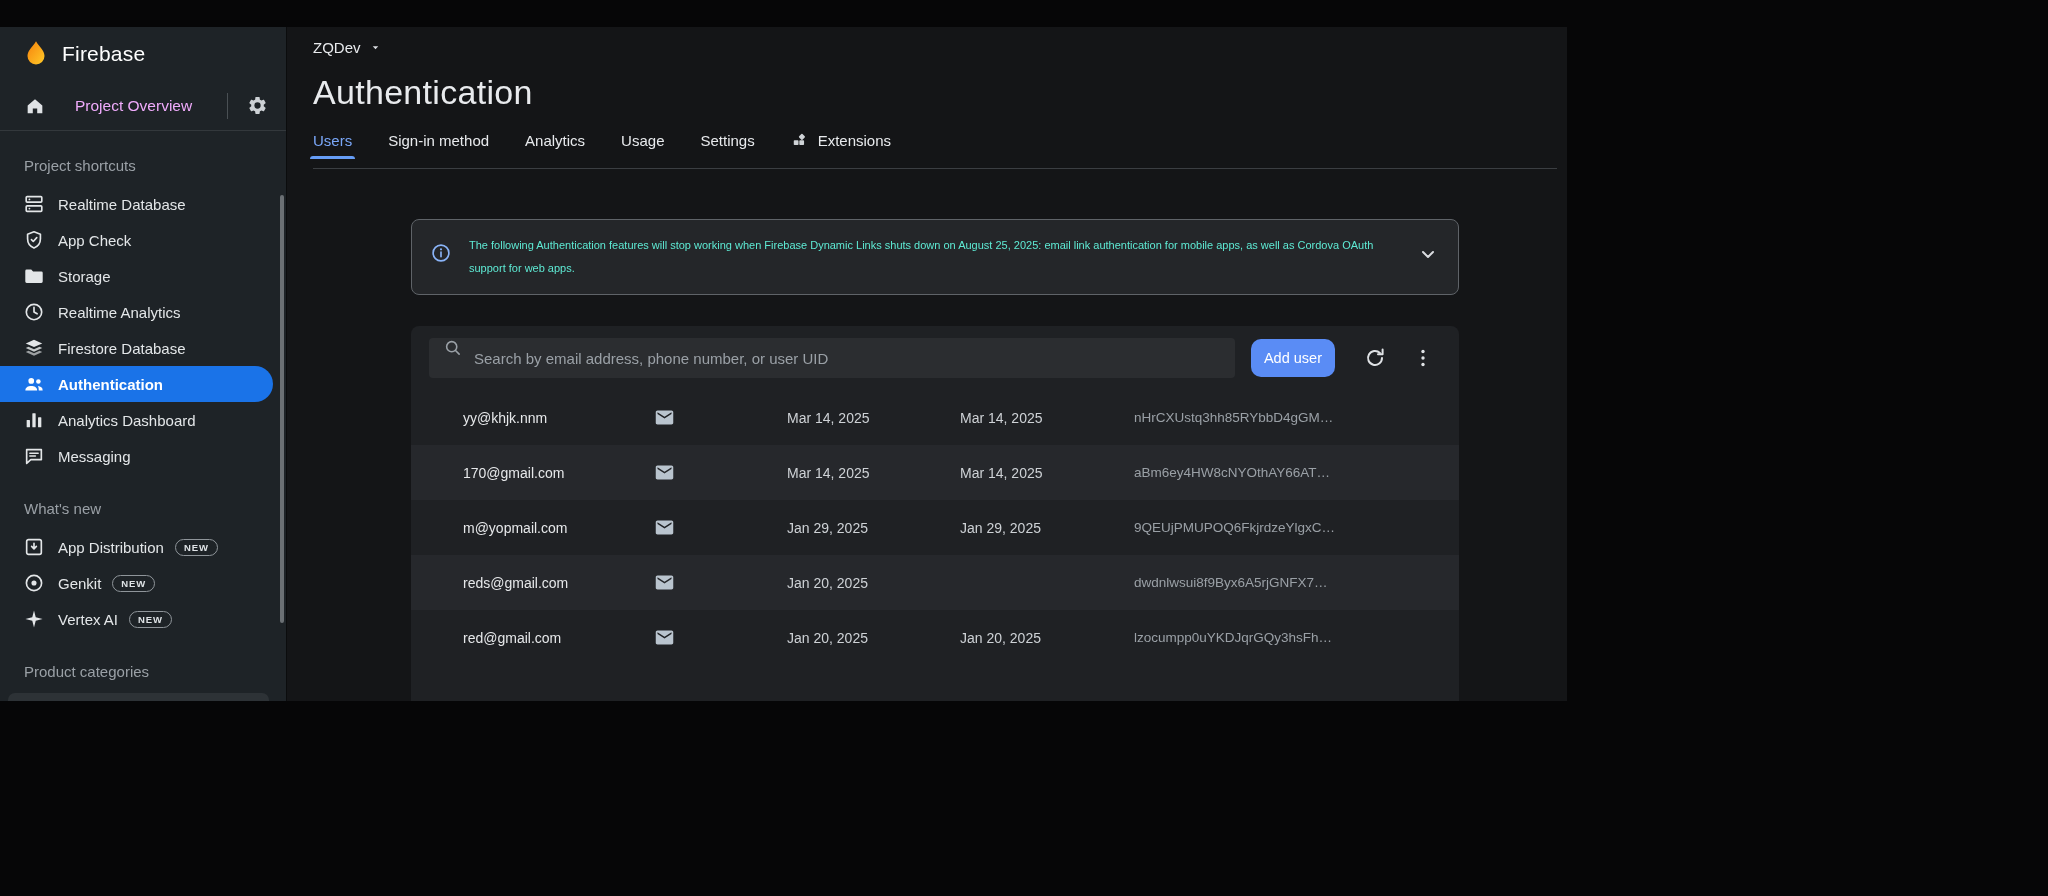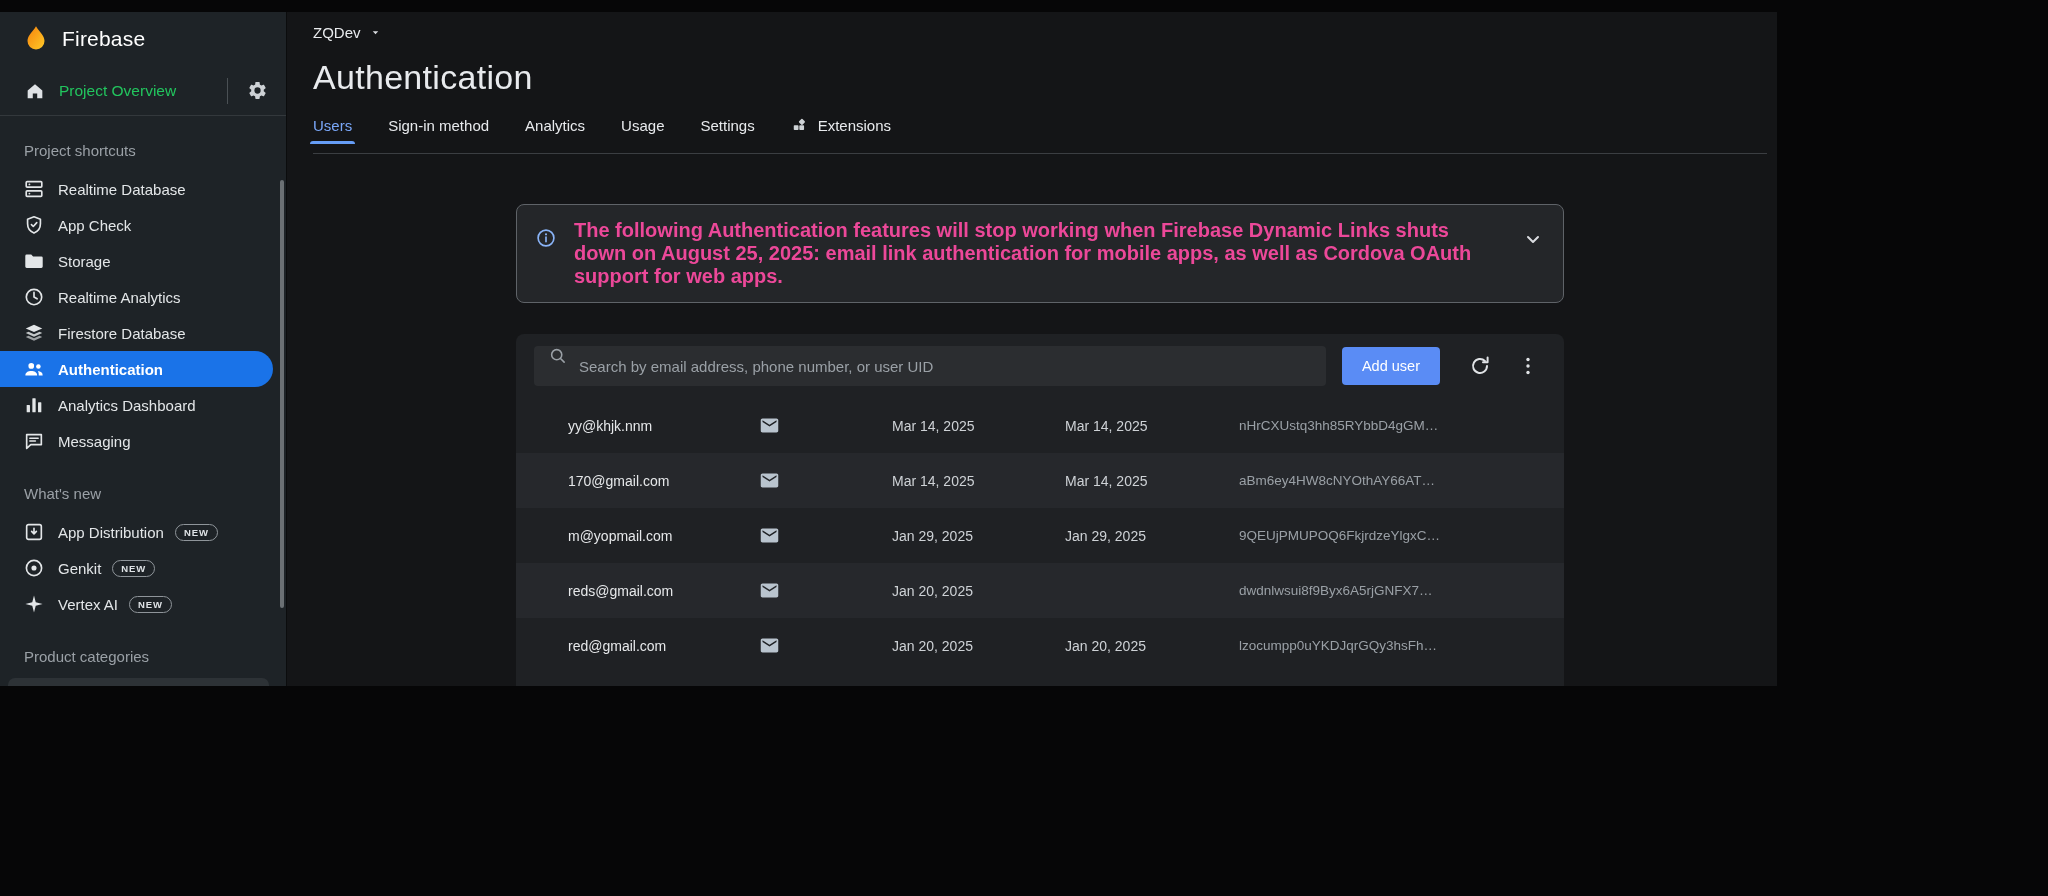--- a/index.html
+++ b/index.html
@@ -1,28 +1,28 @@
 <!DOCTYPE html>
 <html><head>
 <meta charset="utf-8">
 <style>
   *{box-sizing:border-box;margin:0;padding:0}
   html,body{width:2048px;height:896px;background:#060607;overflow:hidden;
     font-family:"Liberation Sans",sans-serif;}
   .stage{position:relative;width:2048px;height:896px;background:#060607}
-  .app{position:absolute;left:0;top:12px;width:1777px;height:674px;background:#141517;display:flex;overflow:hidden}
+  .app{position:absolute;left:0;top:27px;width:1567px;height:674px;background:#141517;display:flex;overflow:hidden}
 
   
   .sidebar{position:relative;flex:0 0 287px;background:#1e2327;color:#e3e6e8;overflow:hidden;border-right:1px solid #0b0c0d}
   .brand-row{display:flex;align-items:center;gap:11px;height:54px;padding-left:21px}
   .flame{width:30px;height:30px;display:flex}
   .brand{font-size:21px;font-weight:500;color:#fff;letter-spacing:.2px}
   .po-row{display:flex;align-items:center;height:50px;padding:0 12px 0 24px;border-bottom:1px solid #33383c}
   .po-icon{width:22px;height:22px;color:#dfe2e5;display:flex}
-  .po-label{font-size:15.5px;color:#22c55e;margin-left:13px;flex:1}
+  .po-label{font-size:15.5px;color:#f0abfc;margin-left:29px;flex:1}
   .po-sep{width:1px;height:26px;background:#4a5054;margin-right:12px}
   .icon-btn{display:flex;align-items:center;justify-content:center;width:34px;height:34px;color:#cdd1d5;cursor:pointer}
   .icon-btn svg{width:21px;height:21px}
   .section-label{font-size:15px;color:#9aa0a6;padding:26px 24px 12px}
   .nav-item{display:flex;align-items:center;height:36px;padding-left:23px;margin-right:13px;color:#e3e6e8;cursor:pointer}
   .nav-item.active{background:#1a73e8;color:#fff;border-radius:0 18px 18px 0}
   .nav-icon{width:22px;height:22px;display:flex;flex:0 0 22px}
   .nav-icon svg{width:22px;height:22px}
   .nav-label{font-size:15px;margin-left:13px;white-space:nowrap}
   .nav-item.active .nav-label{font-weight:700}
@@ -39,30 +39,30 @@
   .tab{font-size:15px;font-weight:500;color:#e8eaed;position:relative;display:flex;align-items:flex-start;gap:8px;padding-bottom:7px;cursor:pointer;white-space:nowrap}
   .tab.active{color:#7aa7f8}
   .tab.active::after{content:"";position:absolute;left:-3px;right:-3px;bottom:-3px;height:3px;background:#669df6;border-radius:3px 3px 0 0}
   .tab-icon{width:19px;height:19px;display:flex;color:#cfd3d7}
   .tab-icon svg{width:19px;height:19px}
   .tabs-divider{height:1px;background:#3b3e42;margin-top:6px}
   .content-col{width:1048px;margin:0 auto}
 
   .banner{display:flex;align-items:flex-start;gap:17px;background:#242629;border:1px solid #5f6368;border-radius:8px;padding:12px 18px;margin-top:50px}
   .banner-icon{color:#8ab4f8;width:22px;height:22px;flex:0 0 22px;margin-top:10px;display:flex}
-  .banner-text{font-size:20px;line-height:23px;color:#ec4899;font-weight:700;flex:1;padding:2px 12px 2px 0}
+  .banner-text{font-size:11px;line-height:23px;color:#5eead4;font-weight:400;flex:1;padding:2px 12px 2px 0}
   .banner-chevron{width:24px;height:24px;color:#dadce0;margin-top:10px;cursor:pointer;display:flex}
 
   .card{background:#1f2124;border-radius:8px;margin-top:31px;height:382px;overflow:hidden}
   .toolbar{display:flex;align-items:center;padding:12px 24px 12px 18px}
   .searchbox{flex:1;display:flex;gap:12px;height:40px;background:#2b2d30;border-radius:4px;padding:0 14px;color:#9aa0a6}
   .search-icon{width:19px;height:19px;display:flex;color:#9aa0a6}
   .searchbox input{flex:1;background:transparent;border:none;outline:none;color:#e8eaed;font-size:15px;font-family:inherit}
   .searchbox input::placeholder{color:#9aa0a6}
-  .add-user{margin-left:16px;height:38px;padding:0 20px;background:#5a8cf5;color:#fff;border:none;border-radius:4px;font-size:14.5px;font-weight:500;font-family:inherit;cursor:pointer;white-space:nowrap}
+  .add-user{margin-left:16px;height:38px;padding:0 13px;background:#5a8cf5;color:#fff;border:none;border-radius:10px;font-size:14.5px;font-weight:500;font-family:inherit;cursor:pointer;white-space:nowrap}
   .tool-icon{width:24px;height:24px;color:#dfe2e5;cursor:pointer;display:flex}
   .tool-icon svg{width:24px;height:24px}
   .refresh{margin-left:28px}
   .kebab{margin-left:24px}
 
   .thead,.trow{display:grid;grid-template-columns:191px 133px 173px 174px 1fr;padding:0 24px 0 52px;align-items:center}
   .thead{height:36px;font-size:13px;color:#9aa0a6;border-bottom:1px solid #3a3d41}
   .th{display:flex;align-items:center;gap:6px;cursor:pointer}
   .th-sorted span[data-name="column-label"]{color:#e8eaed;font-weight:700}
   .sort-icon{width:15px;height:15px;display:flex;color:#bdc1c6}

